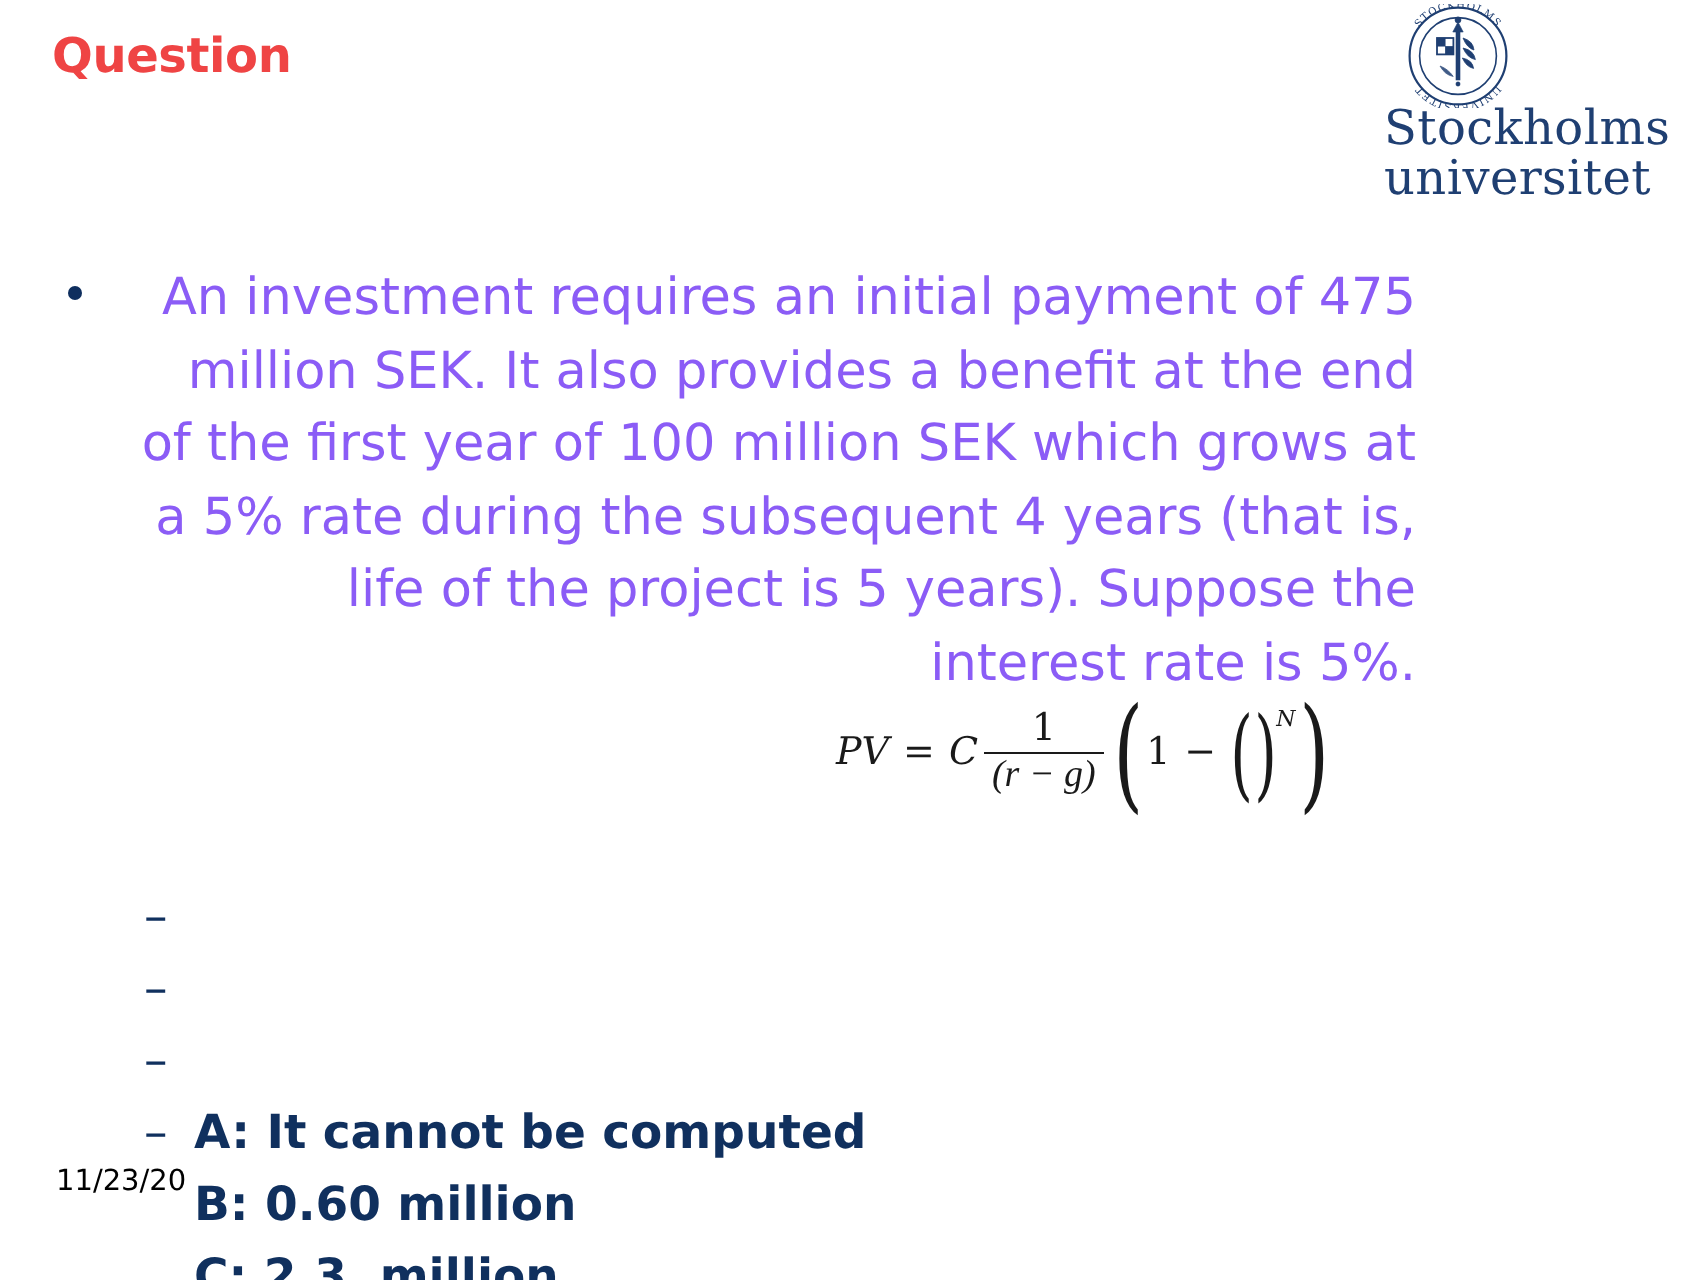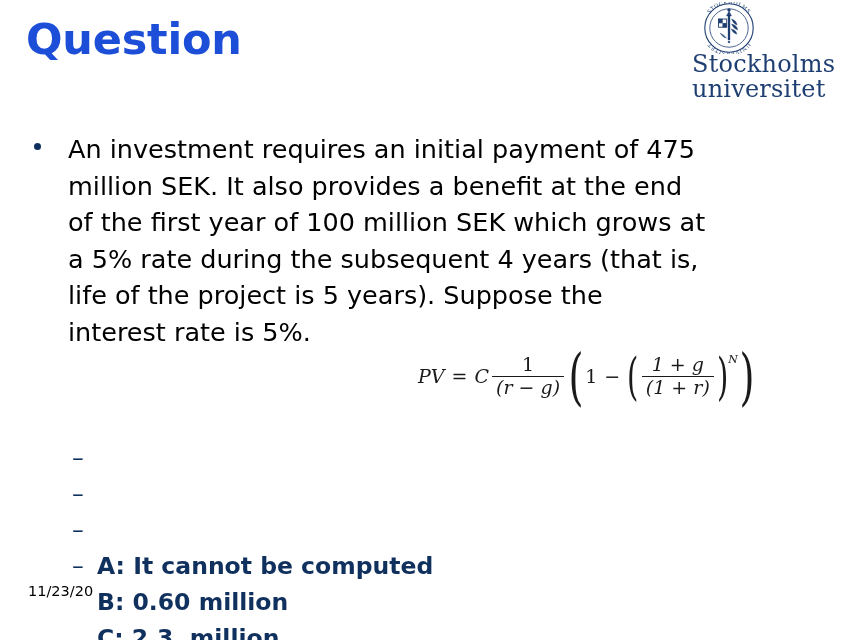--- a/index.html
+++ b/index.html
@@ -23,23 +23,23 @@
     width: 854px;
     height: 640px;
     background: #ffffff;
   }
 
   
   #slide-title {
     position: absolute;
     left: 26px;
     top: 14px;
-    font-size: 43px;
+    font-size: 24px;
     font-weight: bold;
-    color: #1d4ed8;
+    color: #ef4444;
     letter-spacing: -0.2px;
     line-height: 1.2;
     white-space: nowrap;
   }
 
   
   #logo {
     position: absolute;
     left: 676px;
     top: 2px;
@@ -78,22 +78,23 @@
     width: 7px;
     height: 7px;
     border-radius: 50%;
     background: #0E2E5E;
   }
   .bullet-text {
     display: block;
     margin-left: 34px;
     font-size: 25.5px;
     line-height: 36.5px;
-    color: #000000;
+    color: #8b5cf6;
     max-width: 640px;
+    text-align: right;
   }
 
   #bullet-1 { left: 34px; top: 131px; width: 680px; }
   #bullet-2 { left: 34px; top: 357px; width: 340px; }
 
   
   #formula {
     position: absolute;
     left: 418px;
     top: 344px;
@@ -110,21 +111,21 @@
   .frac {
     display: inline-flex;
     flex-direction: column;
     align-items: center;
     justify-content: center;
     vertical-align: middle;
     margin: 0 3px;
     line-height: 1.05;
   }
   .frac .num { padding: 0 4px 1px 4px; }
-  .frac .den { padding: 1px 4px 0 4px; border-top: 1.2px solid #1a1a1a; }
+  .frac .den { padding: 1px 4px 0 4px; border-top: 1.2px solid #1a1a1a; font-family: Liberation Serif, serif; }
   .paren {
     display: inline-block;
     font-size: 62px;
     line-height: 0.78;
     font-weight: 300;
     transform: scaleX(0.62);
     margin: 0 -3px;
     position: relative;
     top: 1px;
   }
@@ -242,24 +243,20 @@
     <span class="op">=</span>
     <span class="it">C</span>
     <span class="frac">
       <span class="num">1</span>
       <span class="den it">(r  −  g)</span>
     </span>
     <span class="paren">(</span>
     <span>1</span>
     <span class="op">−</span>
     <span class="paren-sm">(</span>
-    <span class="frac">
-      <span class="num it">1  +  g</span>
-      <span class="den it">(1  +  r)</span>
-    </span>
     <span class="paren-sm">)</span>
     <span class="sup">N</span>
     <span class="paren">)</span>
   </div>
 
   <div id="answers">
     <div class="answer-row">
       <span class="answer-dash">–</span>
       <span class="answer-label">A: It cannot be computed</span>
     </div>

